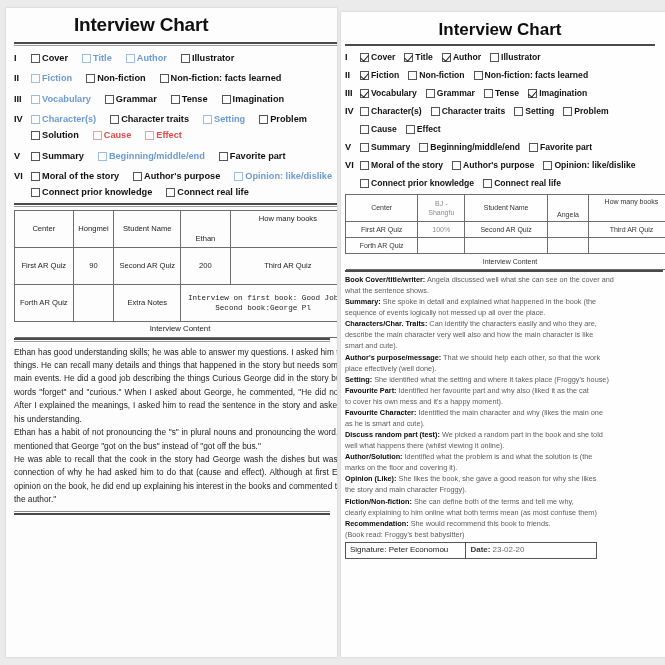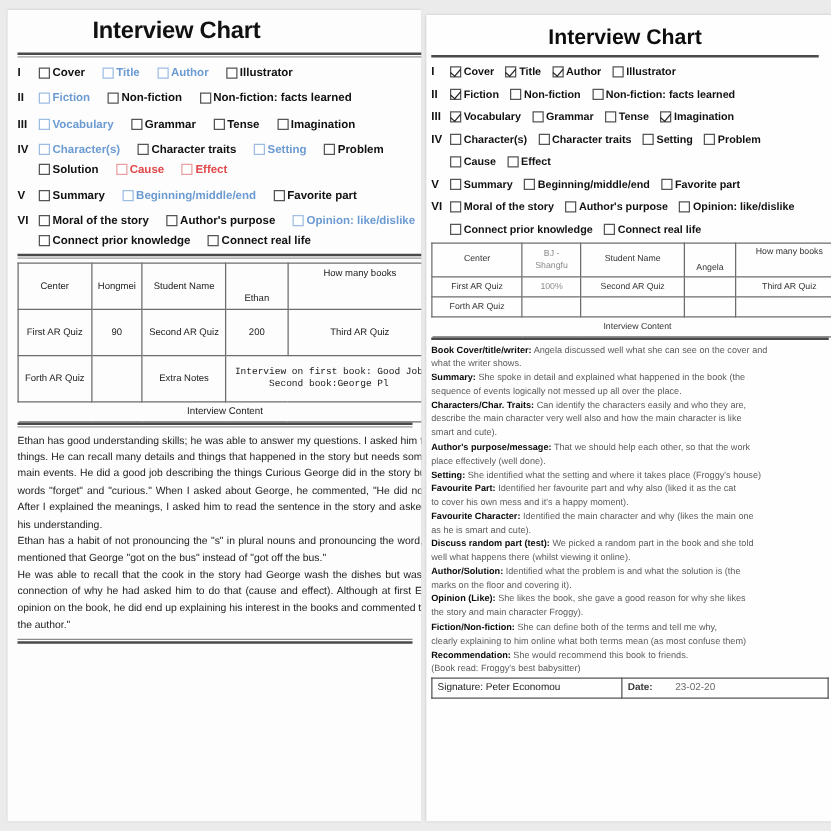--- a/index.html
+++ b/index.html
@@ -219,33 +219,33 @@
   .r-body b { color: #0a0a0a; font-weight: bold; }
   .r-body .faint { color: #5c5c5c; }
   .r-top-rule {
     border-top: 2px solid #4a4a4a;
     width: 318px;
     margin-bottom: 2px;
   }
 
   .sig-tbl {
     border-collapse: collapse;
-    width: 318px;
+    width: 252px;
     font-size: 8px;
     margin-top: 2px;
   }
   .sig-tbl td {
     border: 1px solid #555;
     padding: 2px 4px;
     vertical-align: top;
     line-height: 1.35;
     color: #1b1b1b;
   }
   .sig-tbl td.datecell { color: #3a3a3a; }
-  .sig-tbl td.datecell .dval { color: #6a6a6a; font-weight: normal; margin-left: 18px; }
+  .sig-tbl td.datecell .dval { color: #6a6a6a; font-weight: normal; margin-left: 2px; }
   .banner {
     width: 318px;
     box-sizing: border-box;
     background: #f0b323;
     border: 1px solid #6b6b6b;
     border-top: none;
     text-align: center;
     font-size: 9.2px;
     font-weight: bold;
     font-style: italic;
@@ -630,21 +630,21 @@
         <tr>
           <td class="ic" colspan="5">Interview Content</td>
         </tr>
       </tbody>
         </table>
 
       <div class="r-top-rule"></div>
 
       <div class="r-body" id="right-body">
           <div class="ln"><b>Book Cover/title/writer:</b><span class="faint"> Angela discussed well what she can see on the cover and</span></div>
-          <div class="ln"><span class="faint">what the writer shows.</span></div>
+          <div class="ln"><span class="faint">what the sentence shows.</span></div>
           <div class="ln"><b>Summary:</b><span class="faint"> She spoke in detail and explained what happened in the book (the</span></div>
           <div class="ln"><span class="faint">sequence of events logically not messed up all over the place.</span></div>
           <div class="ln"><b>Characters/Char. Traits:</b><span class="faint"> Can identify the characters easily and who they are,</span></div>
           <div class="ln"><span class="faint">describe the main character very well also and how the main character is like</span></div>
           <div class="ln"><span class="faint">smart and cute).</span></div>
           <div class="ln"><b>Author's purpose/message:</b><span class="faint"> That we should help each other, so that the work</span></div>
           <div class="ln"><span class="faint">place effectively (well done).</span></div>
           <div class="ln"><b>Setting:</b><span class="faint"> She identified what the setting and where it takes place (Froggy's house)</span></div>
           <div class="ln"><b>Favourite Part:</b><span class="faint"> Identified her favourite part and why also (liked it as the cat</span></div>
           <div class="ln"><span class="faint">to cover his own mess and it's a happy moment).</span></div>

